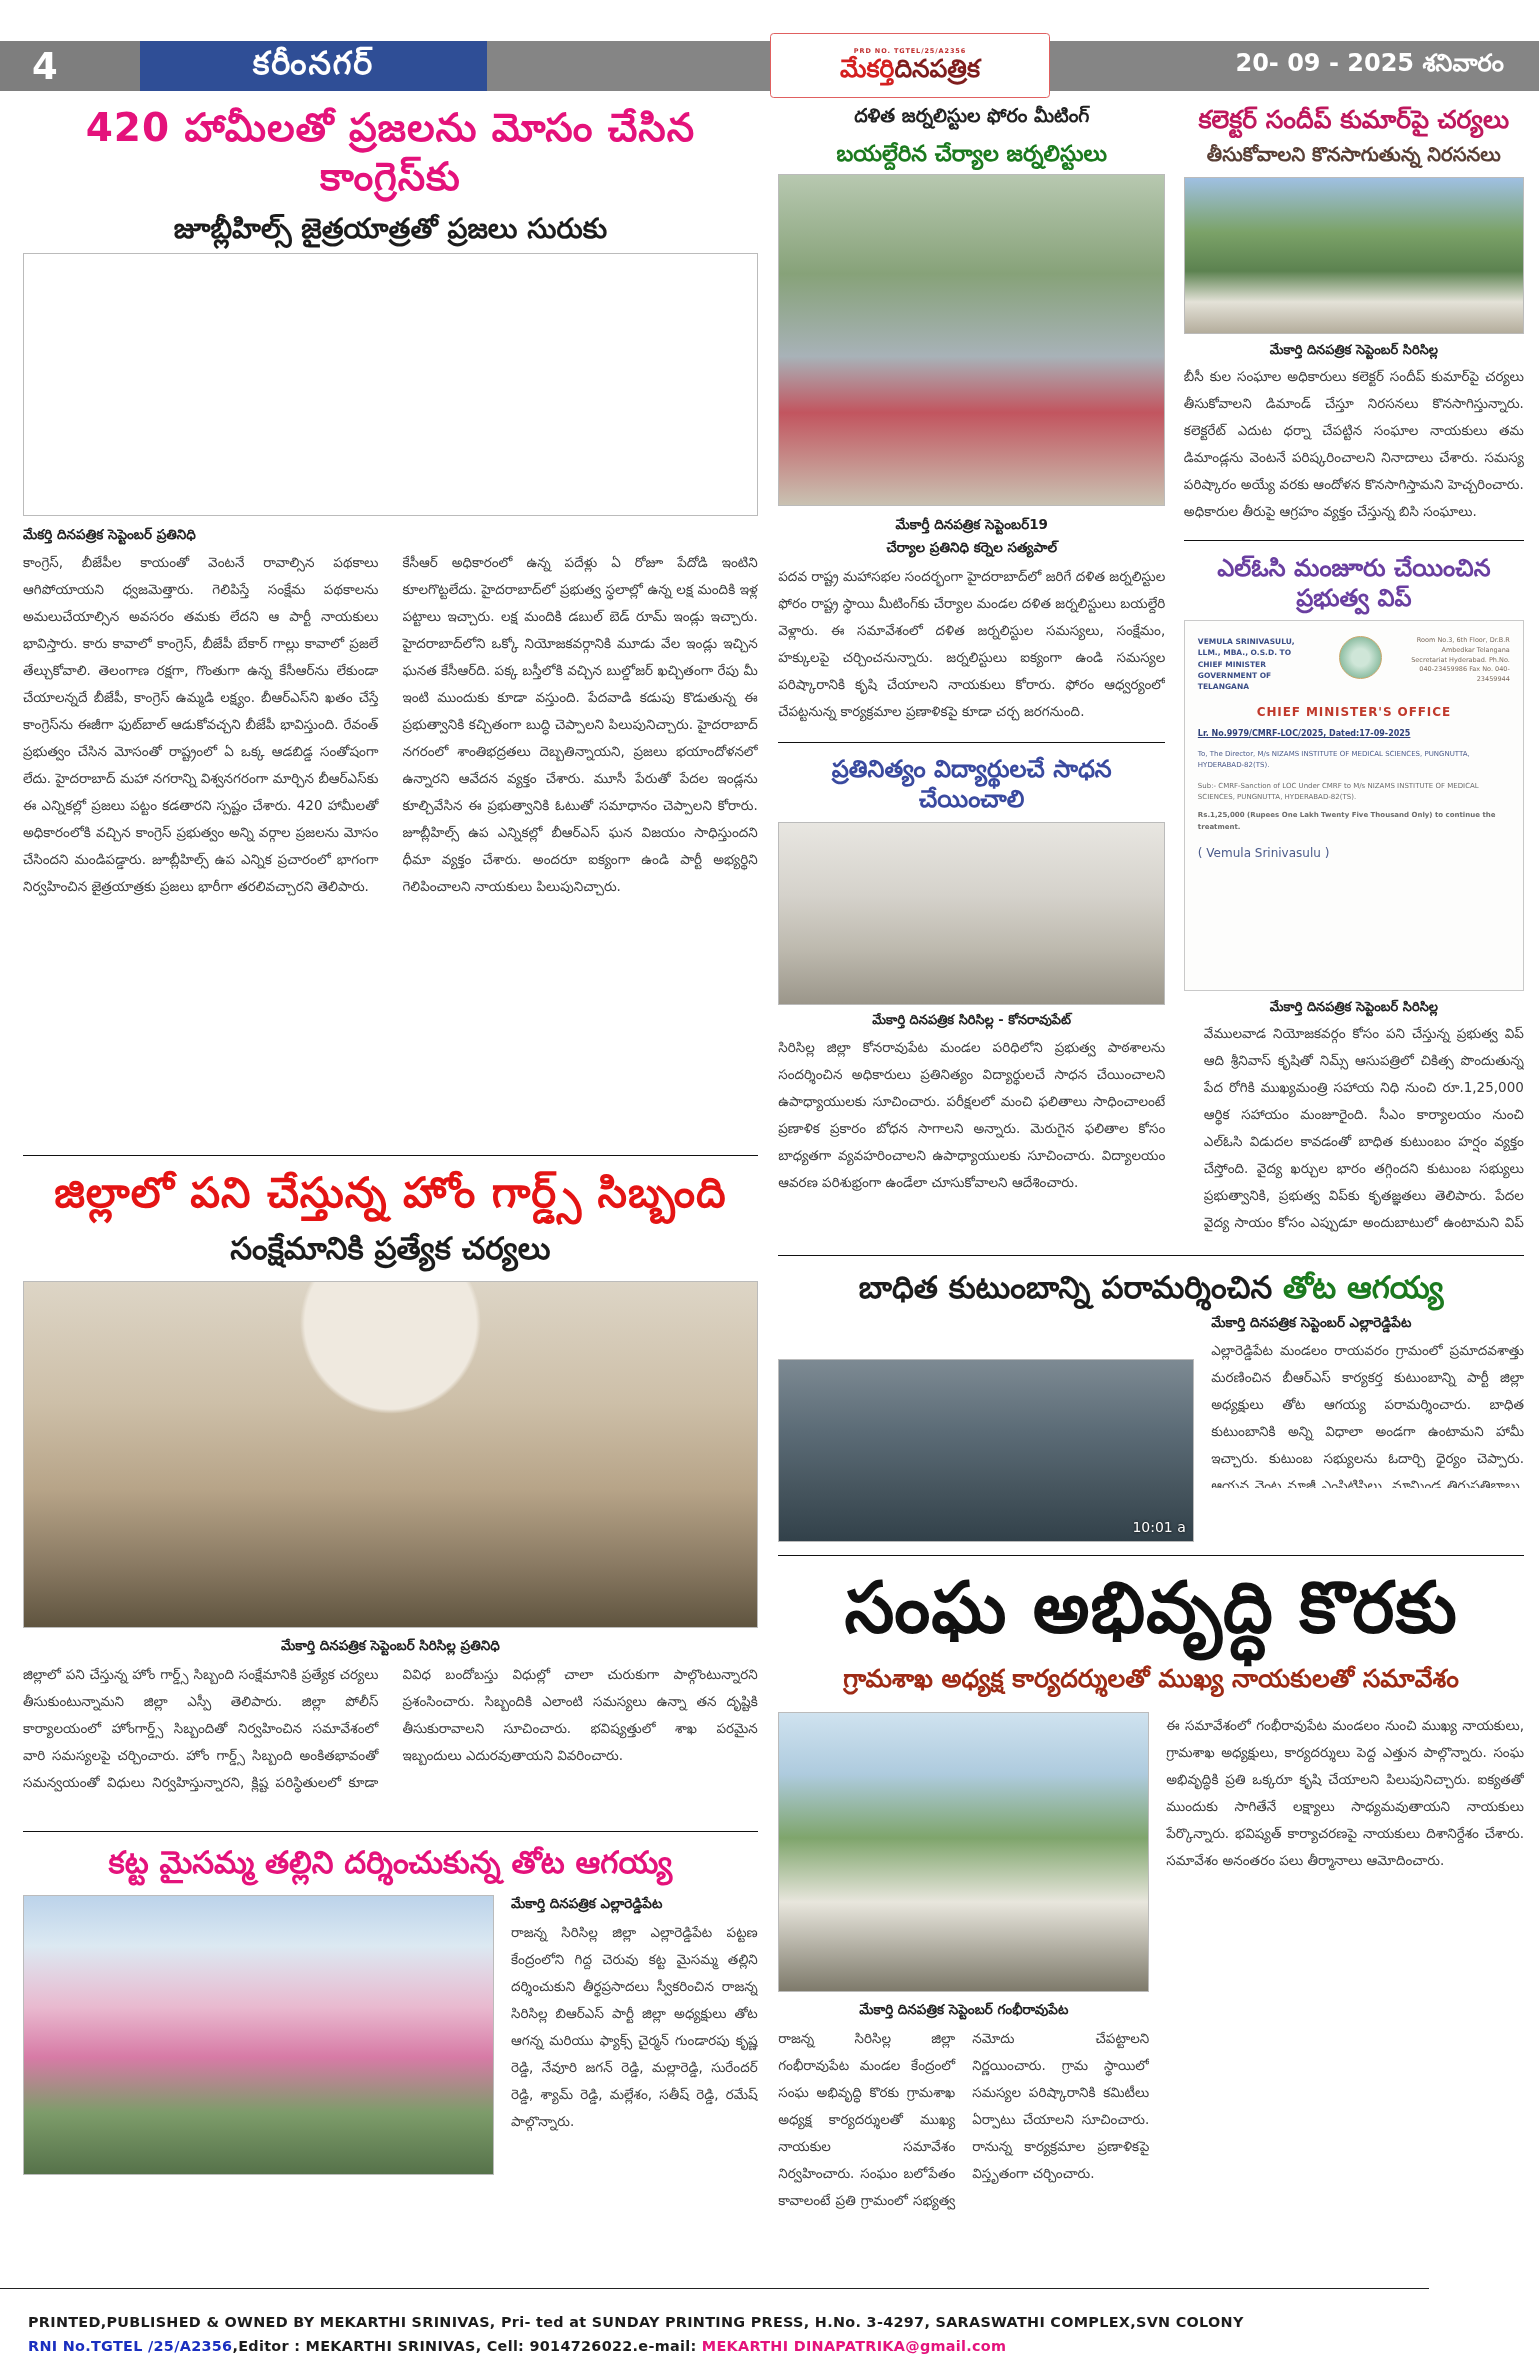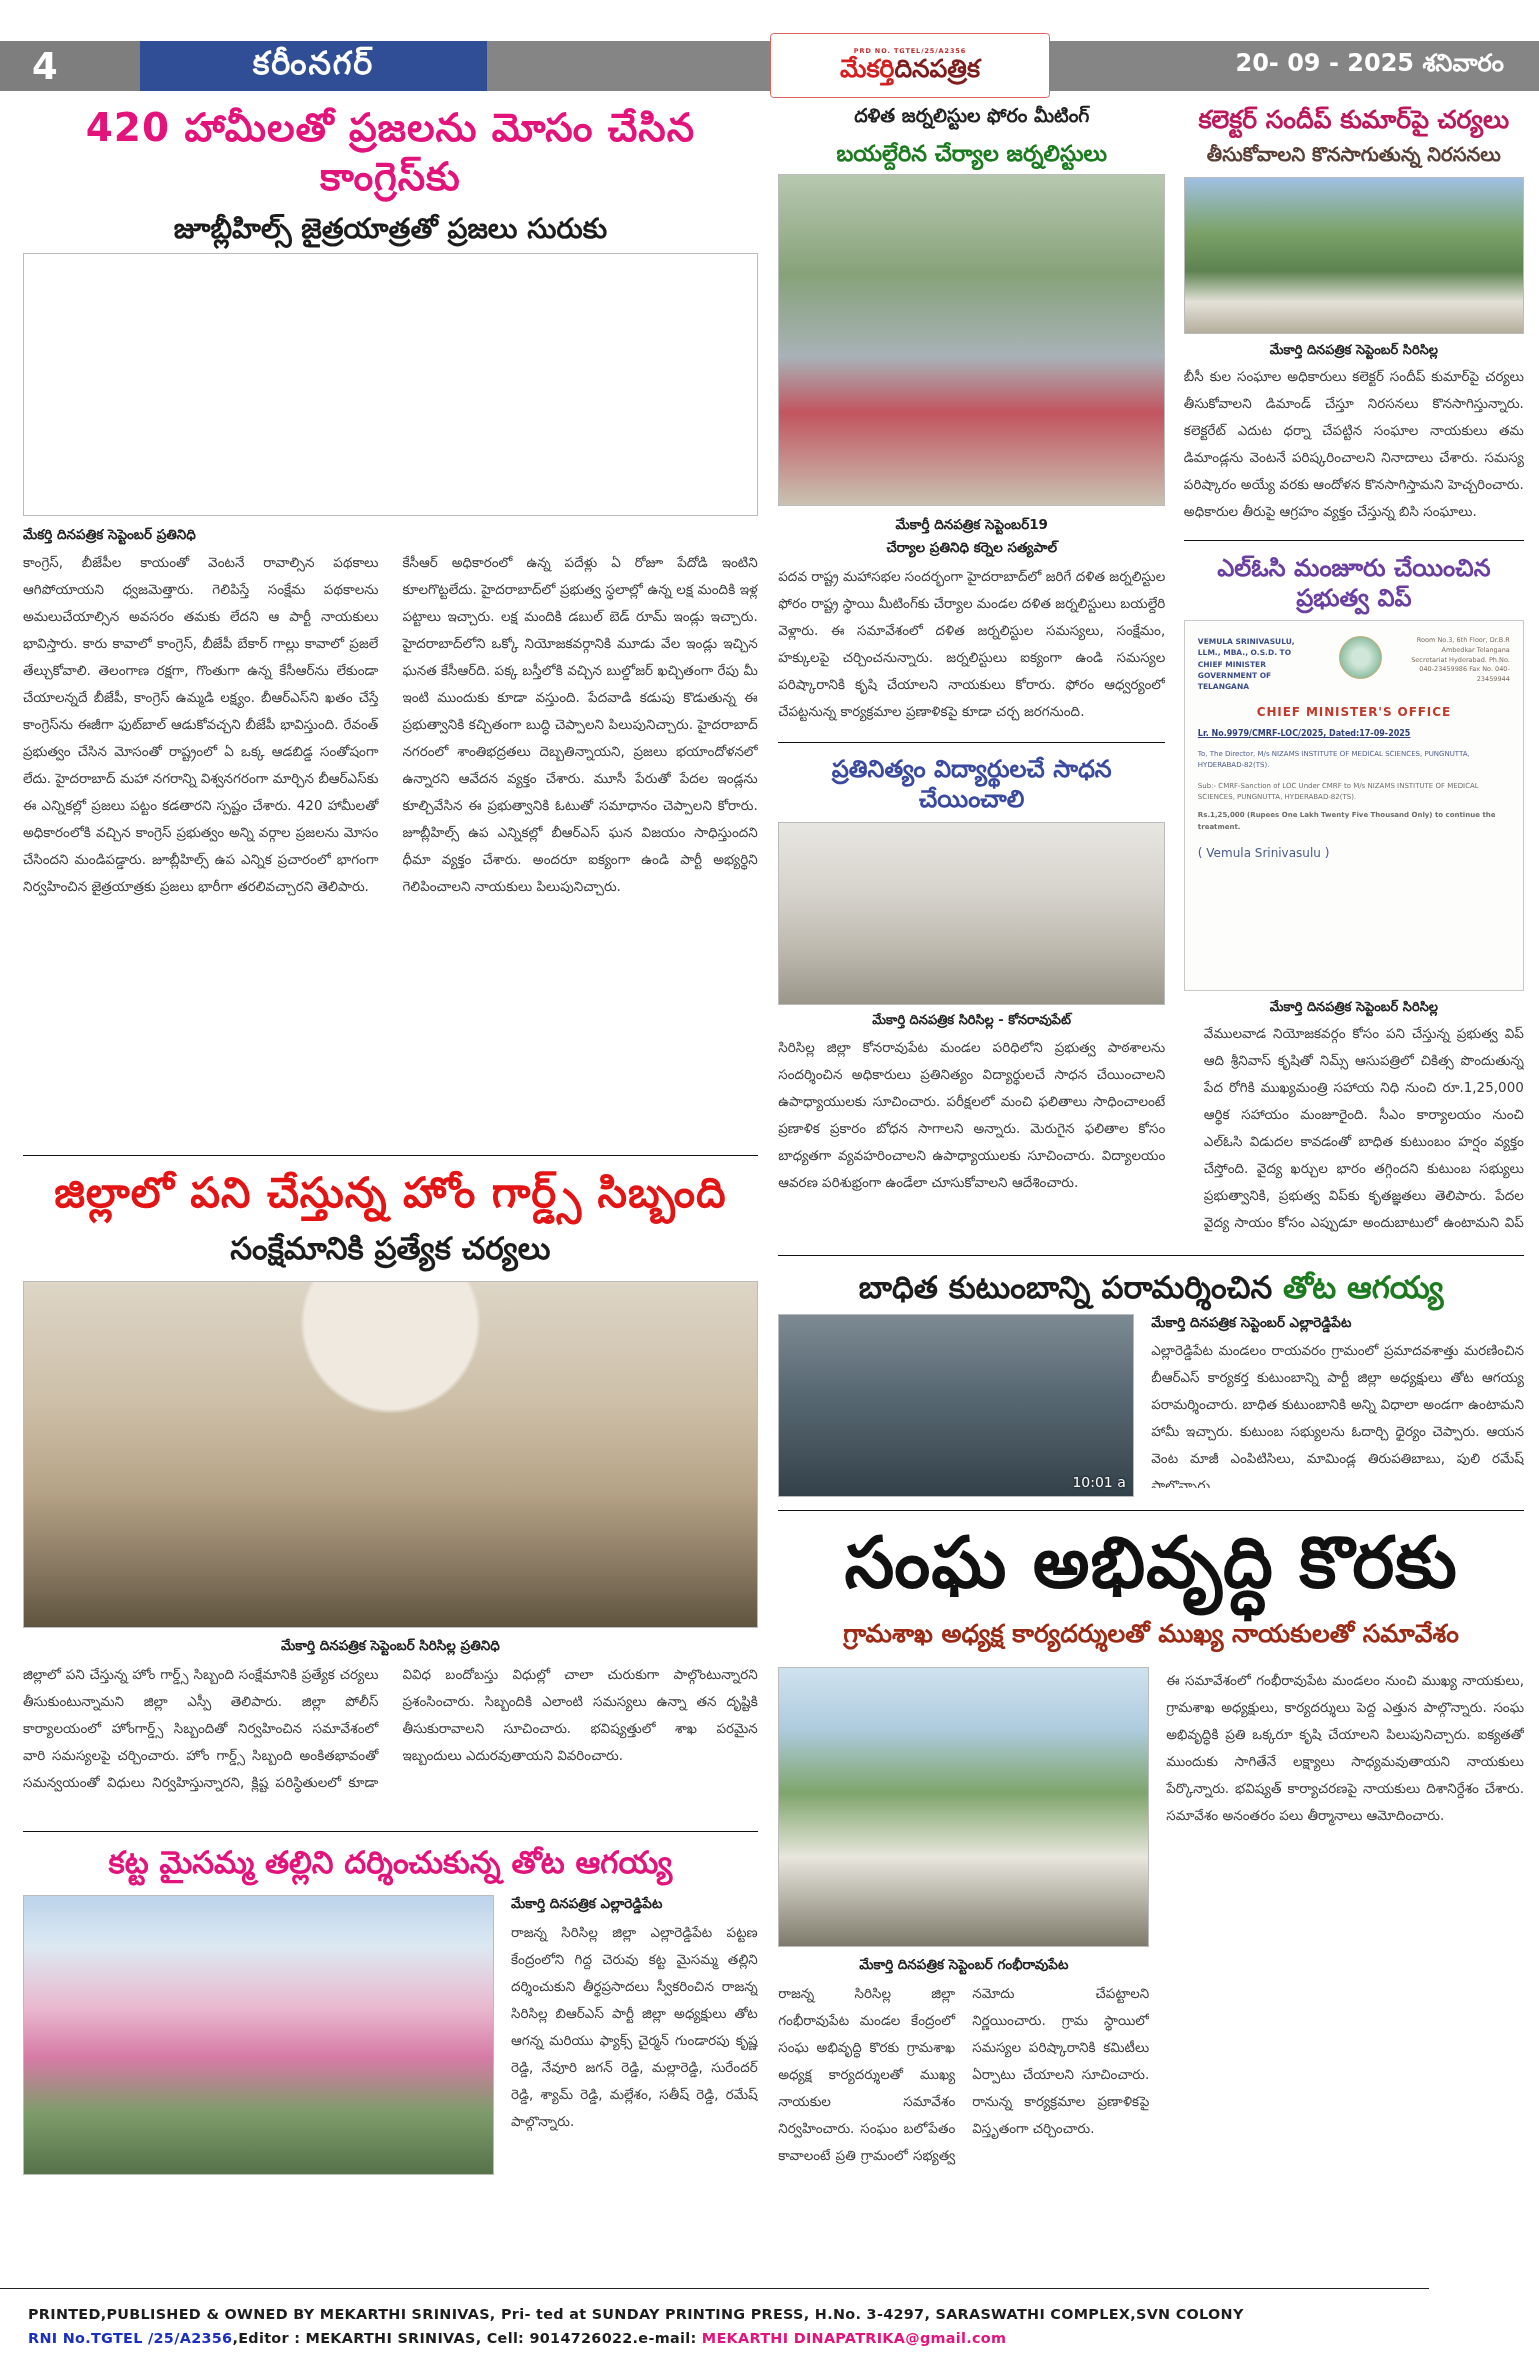--- a/index.html
+++ b/index.html
@@ -134,28 +134,28 @@
   .letter .office { text-align:center; color:#c0392b; font-weight:bold; font-size:12px; margin-top:13px; letter-spacing:0.9px; }
   .letter .refline { font-weight:bold; font-size:8px; margin-top:9.3px; text-decoration:underline; color:#31427a; }
   .letter .toblk { margin-top:11.2px; font-size:7px; color:#4a5a8a; line-height:1.6; }
   .letter .subj { margin-top:9.3px; font-size:7px; color:#6a6a6a; line-height:1.6; }
   .letter .amt { margin-top:7.5px; font-size:7px; color:#6a6a6a; font-weight:bold; line-height:1.6; }
   .letter .sigline { margin-top:13px; text-align:left; font-size:12px; color:#4a5a8a; }
   
   .rowflex { display:flex; gap:17px; }
   .maisamma-photo { width:471px; flex:none; }
   .maisamma-text { flex:1; }
-  .family-photo { width:356px; flex:none; }
+  .family-photo { width:416px; flex:none;margin-top:45px; }
   .family-text { flex:1; }
   .sangha-photo { width:371px; flex:none; }
   .sangha-right { flex:1; }
   
   .footer {
     position:absolute; left:0; bottom:0; width:1429px; height:89px;
-    border-top:1.9px solid #222; padding:14px 28px 0;
+    border-top:1.9px solid #222; padding:22px 28px 0;
     font-size:14.4px; font-weight:bold; line-height:1.65; color:#1d1d1d;
     letter-spacing:0.3px;
   }
   .footer .rni { color:#1a2fbf; }
   .footer .mail { color:#e4127b; }
 </style>
 </head>
 <body>
 
 <div class="page">

